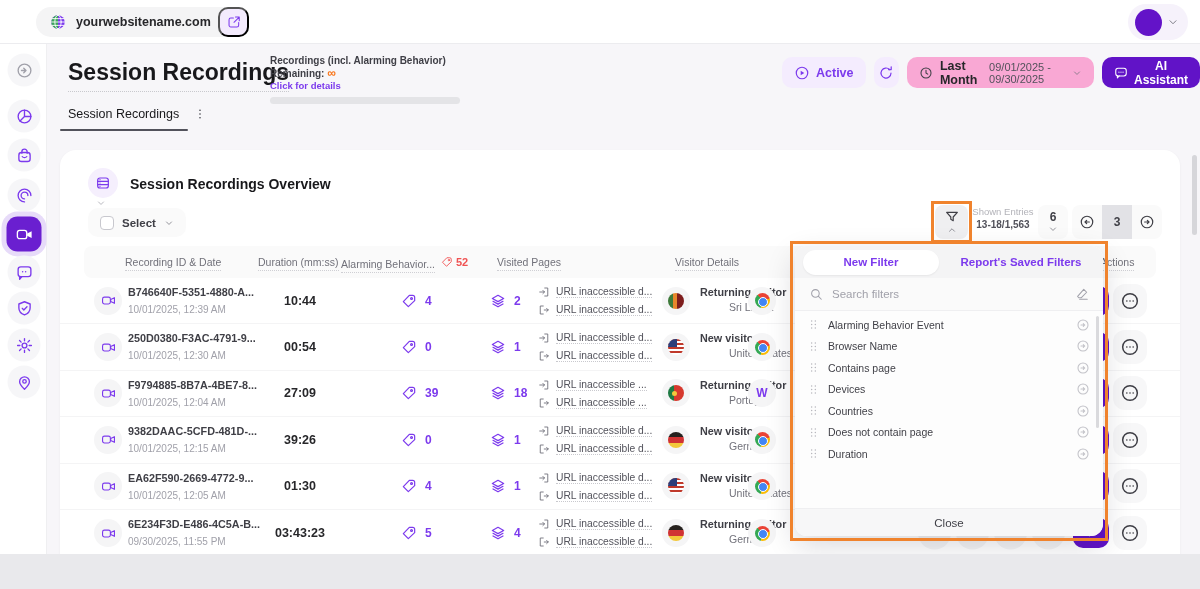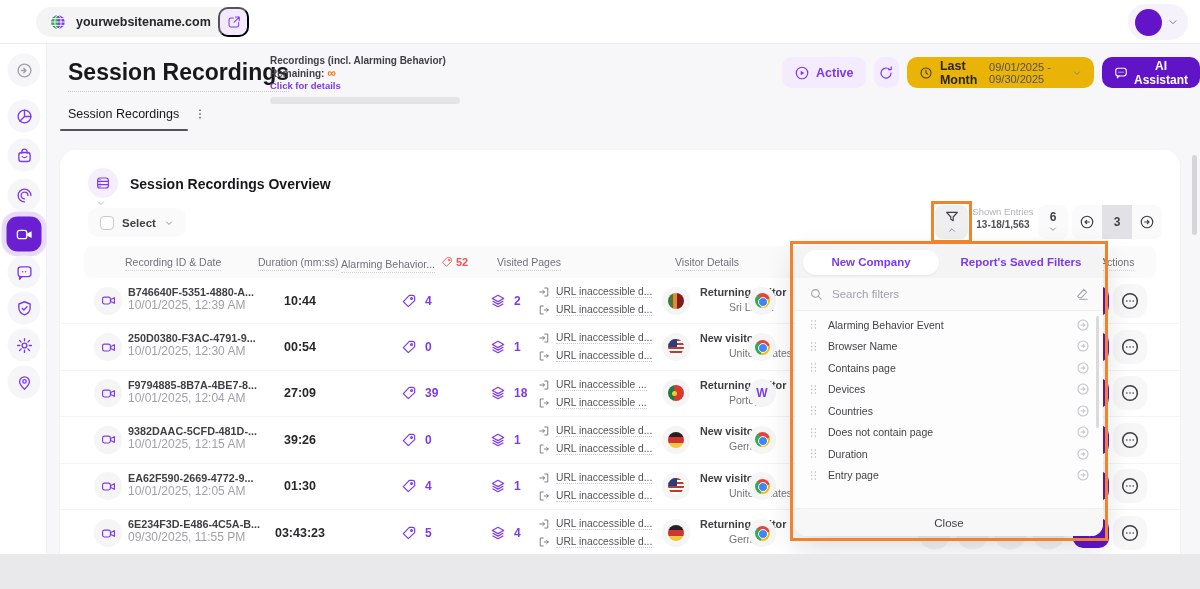--- a/index.html
+++ b/index.html
@@ -25,21 +25,21 @@
   .page-title { position:absolute; left:68px; top:59px; font-size:23px; font-weight:bold; color:#18181B; border-bottom:1px dotted #C9C9CE; padding-bottom:5px; z-index:1; }
   .remaining { position:absolute; left:270px; top:55px; width:200px; z-index:1; }
   .remaining .lbl { font-size:10px; font-weight:bold; color:#3F3F46; line-height:12px; }
   .remaining .inf { color:#F97316; font-weight:bold; font-size:12px; margin-left:3px; }
   .remaining .link { font-size:9.5px; font-weight:bold; color:#7C3AED; cursor:pointer; }
   .remaining .bar { margin-top:6px; width:190px; height:7px; background:#E4E4E7; border-radius:4px; }
 
   .hdr-actions { position:absolute; left:782px; top:57px; height:31px; display:flex; align-items:center; gap:8px; z-index:1; }
   .btn-active { height:31px; display:flex; align-items:center; gap:6px; background:#F4ECFE; color:#7C3AED; border:none; border-radius:10px; padding:0 12px; font-size:12.5px; font-weight:bold; font-family:inherit; cursor:pointer; }
   .btn-refresh { width:36px; height:31px; background:#F4ECFE; color:#7C3AED; border:none; border-radius:10px; display:flex; align-items:center; justify-content:center; cursor:pointer; }
-  .date-pill { height:31px; display:flex; align-items:center; gap:7px; background:#eab308; border-radius:10px; padding:0 12px; cursor:pointer; }
+  .date-pill { height:31px; display:flex; align-items:center; gap:7px; background:#f9a8d4; border-radius:10px; padding:0 12px; cursor:pointer; }
   .date-pill .period { font-size:12.5px; font-weight:bold; color:#27272A; }
   .date-pill .range { font-size:11px; color:#52525B; }
   .btn-ai { height:31px; display:flex; align-items:center; gap:6px; background:#6113C7; color:#fff; border:none; border-radius:10px; padding:0 12px; font-size:12px; font-weight:bold; font-family:inherit; cursor:pointer; }
 
   .report-tab { position:absolute; left:68px; top:107px; display:flex; align-items:center; gap:14px; z-index:1; cursor:pointer; }
   .report-tab .lbl { font-size:12.5px; color:#18181B; font-weight:normal; }
   .report-tab .dots { color:#3F3F46; }
   .tab-underline { position:absolute; left:60px; top:129px; width:128px; height:2px; background:#52525B; border-radius:1px; z-index:1; }
 
   
@@ -69,21 +69,21 @@
   .th .u { border-bottom:1px dotted #CFCFD4; padding-bottom:2px; }
   .th-alarm-badge { display:inline-flex; align-items:center; gap:3px; color:#F05252; font-weight:bold; font-size:11px; margin-left:6px; }
 
   .tbody { position:absolute; left:0; top:128px; width:1120px; }
   .trow { position:relative; height:46.4px; border-bottom:1px solid #F4F4F5; }
   .trow:last-child { border-bottom:none; }
   .cam-circle { position:absolute; left:34px; top:50%; transform:translateY(-50%); width:28px; height:28px; border-radius:50%; background:#F5F5F6; color:#7C3AED; display:flex; align-items:center; justify-content:center; }
   .cam-circle svg { width:15px; height:15px; }
   .rid { position:absolute; left:68px; top:8px; }
   .rid .id { font-size:10.8px; font-weight:bold; color:#3F3F46; }
-  .rid .dt { font-size:12px; color:#A1A1AA; margin-top:0; }
+  .rid .dt { font-size:10px; color:#A1A1AA; margin-top:6px; }
   .dur { position:absolute; left:193px; top:50%; transform:translateY(-50%); width:94px; text-align:center; font-size:12.5px; font-weight:bold; color:#27272A; }
   .alarm-cell { position:absolute; left:341px; top:50%; transform:translateY(-50%); display:flex; align-items:center; gap:8px; color:#7C3AED; }
   .pages-cell { position:absolute; left:430px; top:50%; transform:translateY(-50%); display:flex; align-items:center; gap:8px; color:#7C3AED; }
   .cnt { font-size:12px; font-weight:bold; color:#7C3AED; }
   .urls { position:absolute; left:478px; top:5px; }
   .url-line { display:flex; align-items:center; gap:6px; height:18px; color:#71717A; }
   .url-line .t { font-size:10.3px; color:#52525B; border-bottom:1px dotted #C9C9CE; }
   .flag-circle { position:absolute; left:602px; top:50%; transform:translateY(-50%); width:28px; height:28px; border-radius:50%; background:#F5F5F6; display:flex; align-items:center; justify-content:center; }
   .visitor { position:absolute; left:640px; top:8px; }
   .visitor .vt { font-size:10.8px; font-weight:bold; color:#3F3F46; }
@@ -928,21 +928,21 @@
                 <circle cx="15.8" cy="12" r="1" fill="currentColor" stroke="none"></circle>
               </svg>
             </span>
           </button>
   </div>
 </div>
   </div>
 
   <div class="fpanel">
     <div class="fp-tabs">
-      <button class="fp-tab-new">New Company</button>
+      <button class="fp-tab-new">New Filter</button>
       <button class="fp-tab-saved">Report's Saved Filters</button>
     </div>
     <div class="fp-search">
       <span class="ic ic-14">
           <svg viewBox="0 0 24 24" fill="none" stroke="currentColor" stroke-width="1.8" stroke-linecap="round" stroke-linejoin="round" width="16" height="16">
             <circle cx="11" cy="11" r="6.5"></circle>
             <path d="M15.8 15.8L21 21"></path>
           </svg>
         </span>
       <input type="text" placeholder="Search filters" style="">
@@ -1090,39 +1090,20 @@
           </span>
     <span class="lbl">Duration</span>
     <span class="go ic">
             <svg viewBox="0 0 24 24" fill="none" stroke="currentColor" stroke-width="1.8" stroke-linecap="round" stroke-linejoin="round" width="16" height="16">
               <circle cx="12" cy="12" r="8.6"></circle>
               <path d="M8.5 12h6.5M12.5 9.5L15 12l-2.5 2.5"></path>
             </svg>
           </span>
   </div>
 
-  <div class="fp-item">
-    <span class="drag ic">
-            <svg viewBox="0 0 24 24" fill="none" stroke="currentColor" stroke-width="1.8" stroke-linecap="round" stroke-linejoin="round" width="16" height="16">
-              <circle cx="8" cy="4.5" r="1.6" fill="currentColor" stroke="none"></circle>
-              <circle cx="16" cy="4.5" r="1.6" fill="currentColor" stroke="none"></circle>
-              <circle cx="8" cy="12" r="1.6" fill="currentColor" stroke="none"></circle>
-              <circle cx="16" cy="12" r="1.6" fill="currentColor" stroke="none"></circle>
-              <circle cx="8" cy="19.5" r="1.6" fill="currentColor" stroke="none"></circle>
-              <circle cx="16" cy="19.5" r="1.6" fill="currentColor" stroke="none"></circle>
-            </svg>
-          </span>
-    <span class="lbl">Entry page</span>
-    <span class="go ic">
-            <svg viewBox="0 0 24 24" fill="none" stroke="currentColor" stroke-width="1.8" stroke-linecap="round" stroke-linejoin="round" width="16" height="16">
-              <circle cx="12" cy="12" r="8.6"></circle>
-              <path d="M8.5 12h6.5M12.5 9.5L15 12l-2.5 2.5"></path>
-            </svg>
-          </span>
-  </div>
 </div>
     <div class="fp-footer">Close</div>
   </div>
 
   <div class="ann ann-funnel"></div>
   <div class="ann ann-panel"></div>
 
   <div class="page-scrollbar"></div>
 </div>
 

